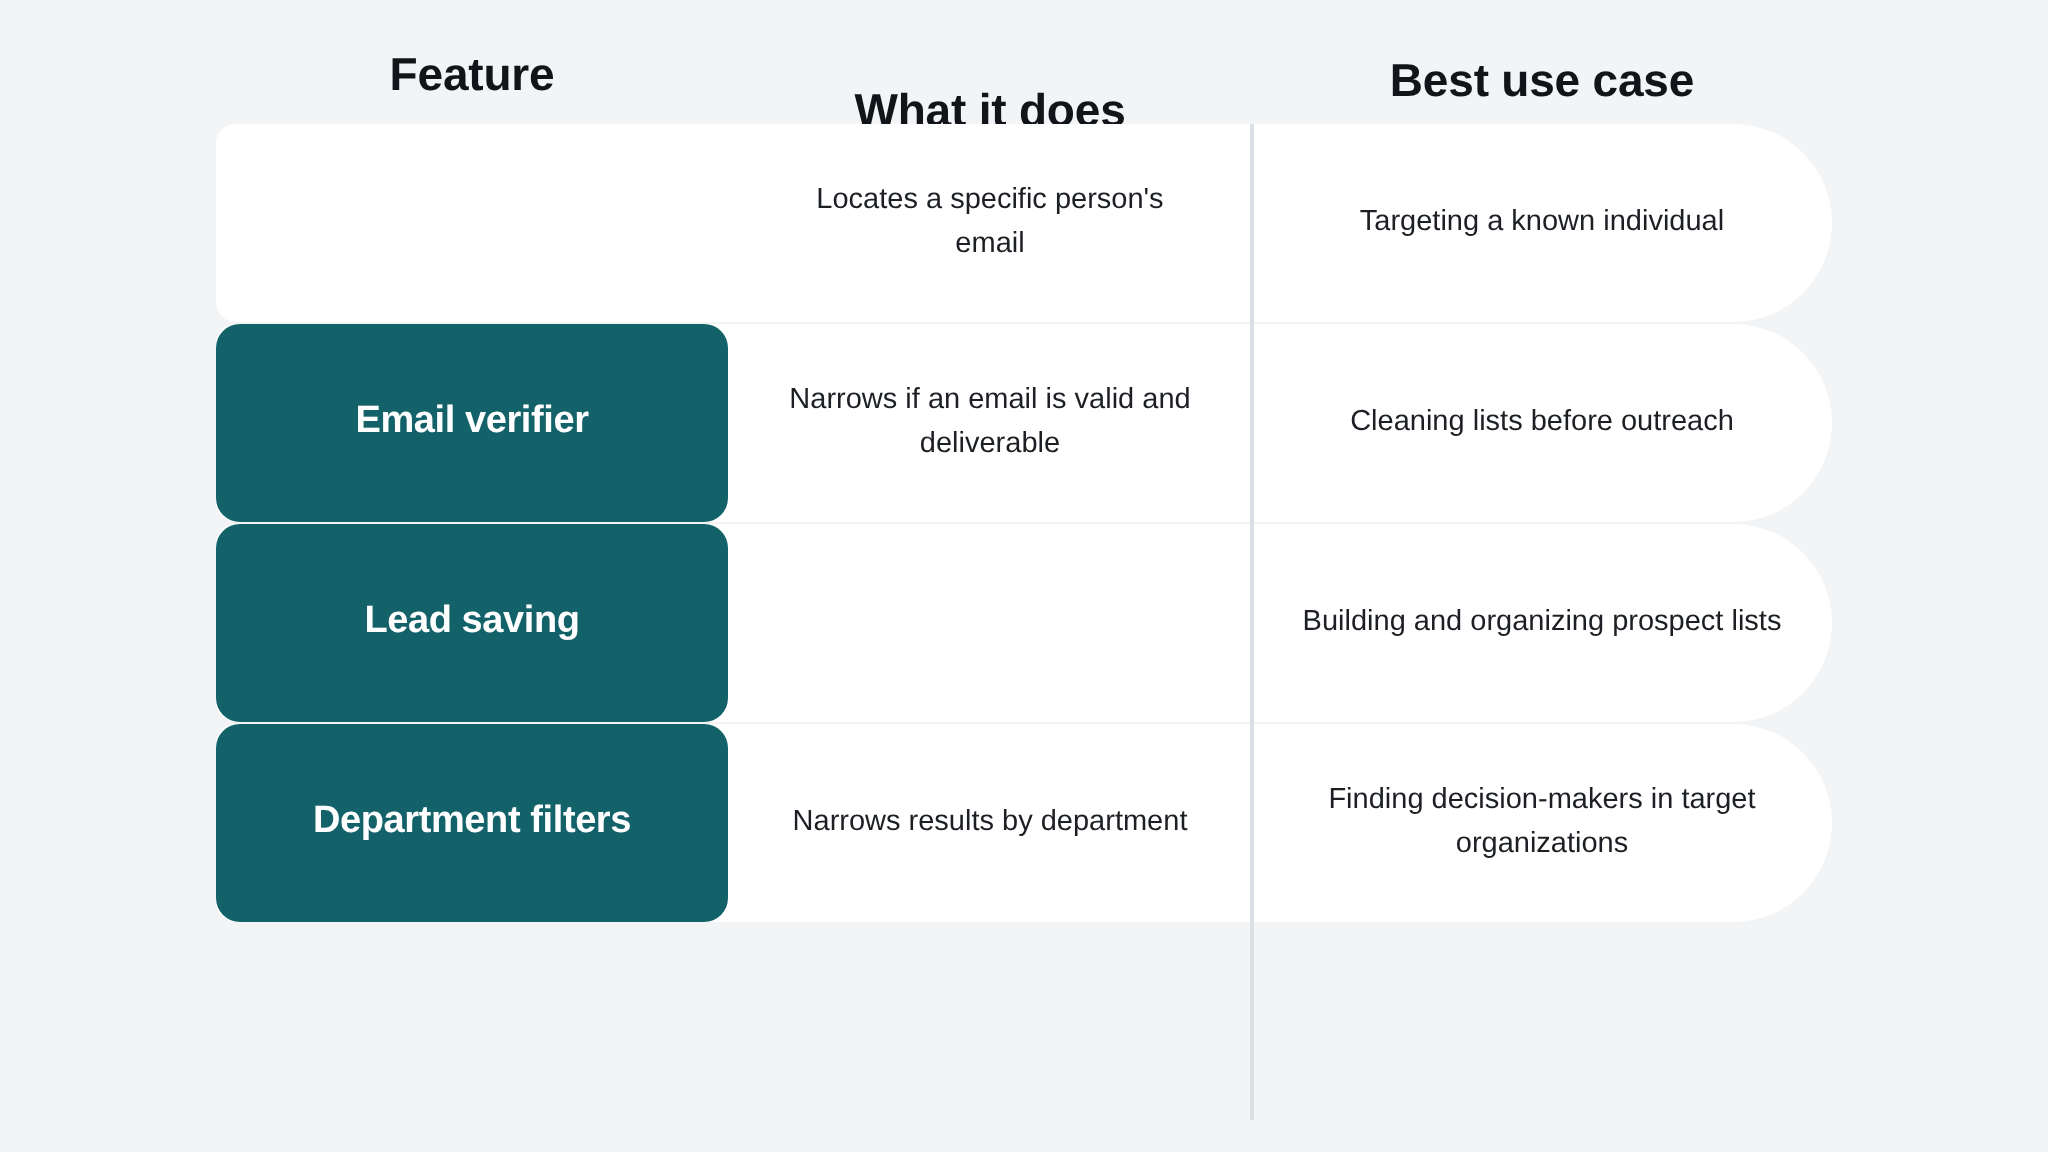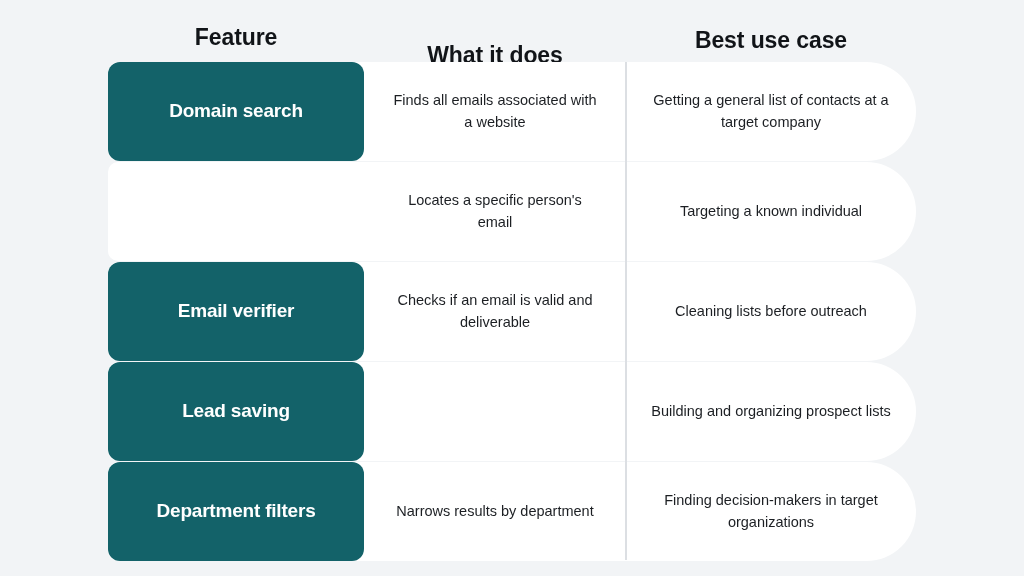--- a/index.html
+++ b/index.html
@@ -150,41 +150,33 @@
 <div class="board">
 
   <div class="header-row">
     <div class="col-head head-feature">Feature</div>
     <div class="col-head head-what">What it does</div>
     <div class="col-head head-best">Best use case</div>
   </div>
 
   <div class="rows">
 
-    <div class="row">
-      <div class="row-bg"></div>
-      <div class="feature-chip">
-        <span class="feature-chip-label">Domain search</span>
-      </div>
-      <div class="cell cell-what">Finds all emails associated with a website</div>
-      <div class="cell cell-best">Getting a general list of contacts at a target company</div>
-    </div>
 
     <div class="row">
       <div class="row-bg"></div>
       <div class="cell cell-what">Locates a specific person's email</div>
       <div class="cell cell-best">Targeting a known individual</div>
     </div>
 
     <div class="row">
       <div class="row-bg"></div>
       <div class="feature-chip">
         <span class="feature-chip-label">Email verifier</span>
       </div>
-      <div class="cell cell-what">Checks if an email is valid and deliverable</div>
+      <div class="cell cell-what">Narrows if an email is valid and deliverable</div>
       <div class="cell cell-best">Cleaning lists before outreach</div>
     </div>
 
     <div class="row">
       <div class="row-bg"></div>
       <div class="feature-chip">
         <span class="feature-chip-label">Lead saving</span>
       </div>
       <div class="cell cell-best">Building and organizing prospect lists</div>
     </div>

